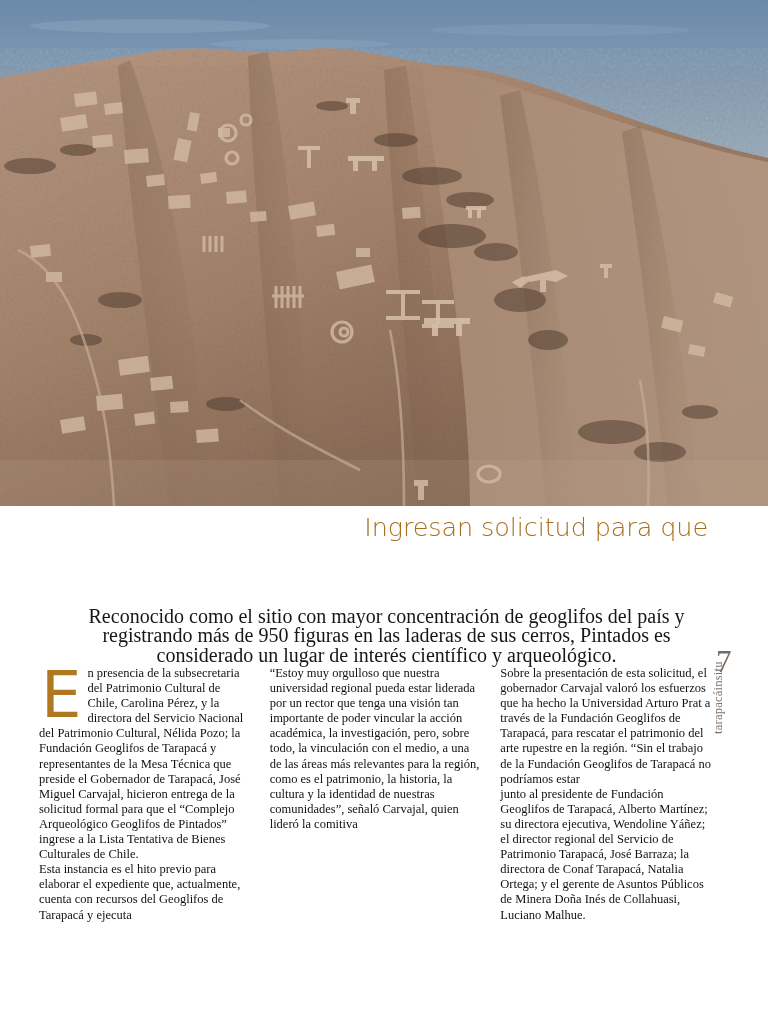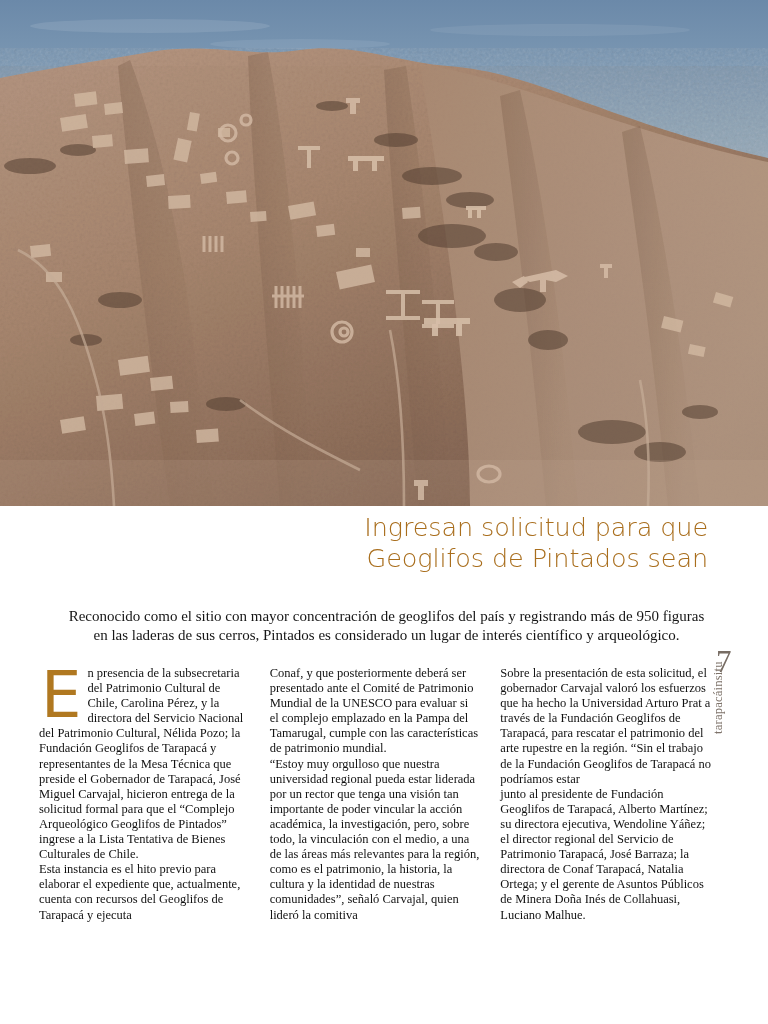--- a/index.html
+++ b/index.html
@@ -53,21 +53,21 @@
   .headline .hl-line { display: block; white-space: nowrap; }
 
   
   .standfirst {
     position: absolute;
     left: 64px;
     top: 607px;
     width: 645px;
     text-align: center;
     font-family: "Liberation Serif", serif;
-    font-size: 15px;
+    font-size: 20px;
     line-height: 19.4px;
     color: #161616;
   }
 
   
   .columns {
     position: absolute;
     left: 39px;
     top: 666px;
     width: 672px;
@@ -311,34 +311,32 @@
 
         <rect x="0" y="66" width="768" height="440" fill="#9c7f6b" opacity="0.07" filter="url(#grain)"></rect>
 
         <rect x="0" y="460" width="768" height="46" fill="#c6ad99" opacity="0.16"></rect>
       </g>
     </svg>
   </div>
 
   <h1 class="headline">
     <span class="hl-line">Ingresan solicitud para que</span>
-    <span class="hl-line">Geoglifos de Pintados sean</span>
   </h1>
 
   <p class="standfirst">Reconocido como el sitio con mayor concentración de geoglifos del país y registrando más de 950 figuras en las laderas de sus cerros, Pintados es considerado un lugar de interés científico y arqueológico.</p>
 
   <div class="columns">
 
     <div class="col">
       <p><span class="dropcap">E</span><span>n presencia de la subsecretaria del Patrimonio Cultural de Chile, Carolina Pérez, y la directora del Servicio Nacional del Patrimonio Cultural, Nélida Pozo; la Fundación Geoglifos de Tarapacá y representantes de la Mesa Técnica que preside el Gobernador de Tarapacá, José Miguel Carvajal, hicieron entrega de la solicitud formal para que el “Complejo Arqueológico Geoglifos de Pintados” ingrese a la Lista Tentativa de Bienes Culturales de Chile.</span></p>
       <p><span>Esta instancia es el hito previo para elaborar el expediente que, actualmente, cuenta con recursos del Geoglifos de Tarapacá y ejecuta</span></p>
     </div>
 
     <div class="col">
-      <p><span>Conaf, y que posteriormente deberá ser presentado ante el Comité de Patrimonio Mundial de la UNESCO para evaluar si el complejo emplazado en la Pampa del Tamarugal, cumple con las características de patrimonio mundial.</span></p>
       <p><span>“Estoy muy orgulloso que nuestra universidad regional pueda estar liderada por un rector que tenga una visión tan importante de poder vincular la acción académica, la investigación, pero, sobre todo, la vinculación con el medio, a una de las áreas más relevantes para la región, como es el patrimonio, la historia, la cultura y la identidad de nuestras comunidades”, señaló Carvajal, quien lideró la comitiva</span></p>
     </div>
 
     <div class="col">
       <p><span>Sobre la presentación de esta solicitud, el gobernador Carvajal valoró los esfuerzos que ha hecho la Universidad Arturo Prat a través de la Fundación Geoglifos de Tarapacá, para rescatar el patrimonio del arte rupestre en la región. “Sin el trabajo de la Fundación Geoglifos de Tarapacá no podríamos estar</span></p>
       <p><span>junto al presidente de Fundación Geoglifos de Tarapacá, Alberto Martínez; su directora ejecutiva, Wendoline Yáñez; el director regional del Servicio de Patrimonio Tarapacá, José Barraza; la directora de Conaf Tarapacá, Natalia Ortega; y el gerente de Asuntos Públicos de Minera Doña Inés de Collahuasi, Luciano Malhue.</span></p>
     </div>
 
   </div>
 

